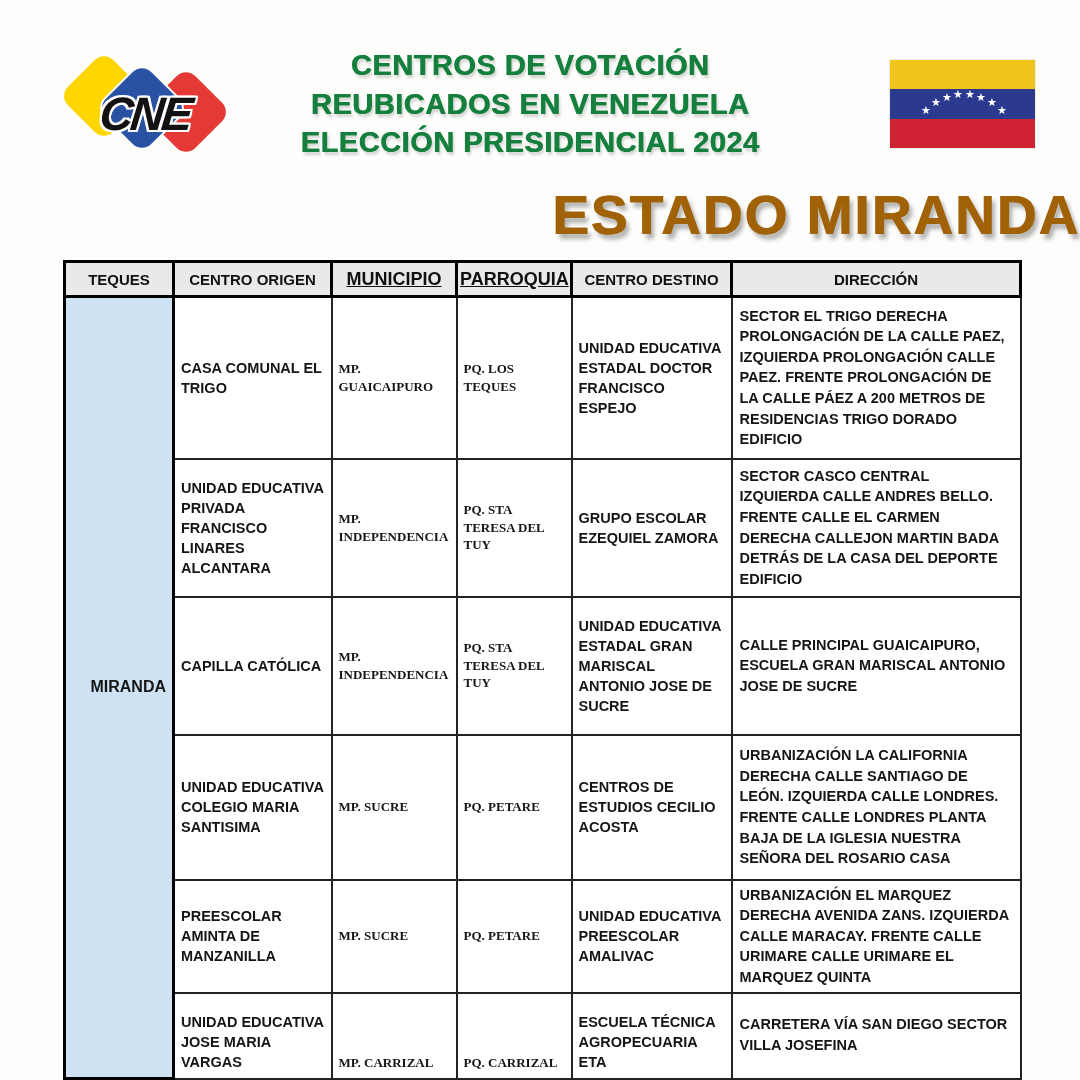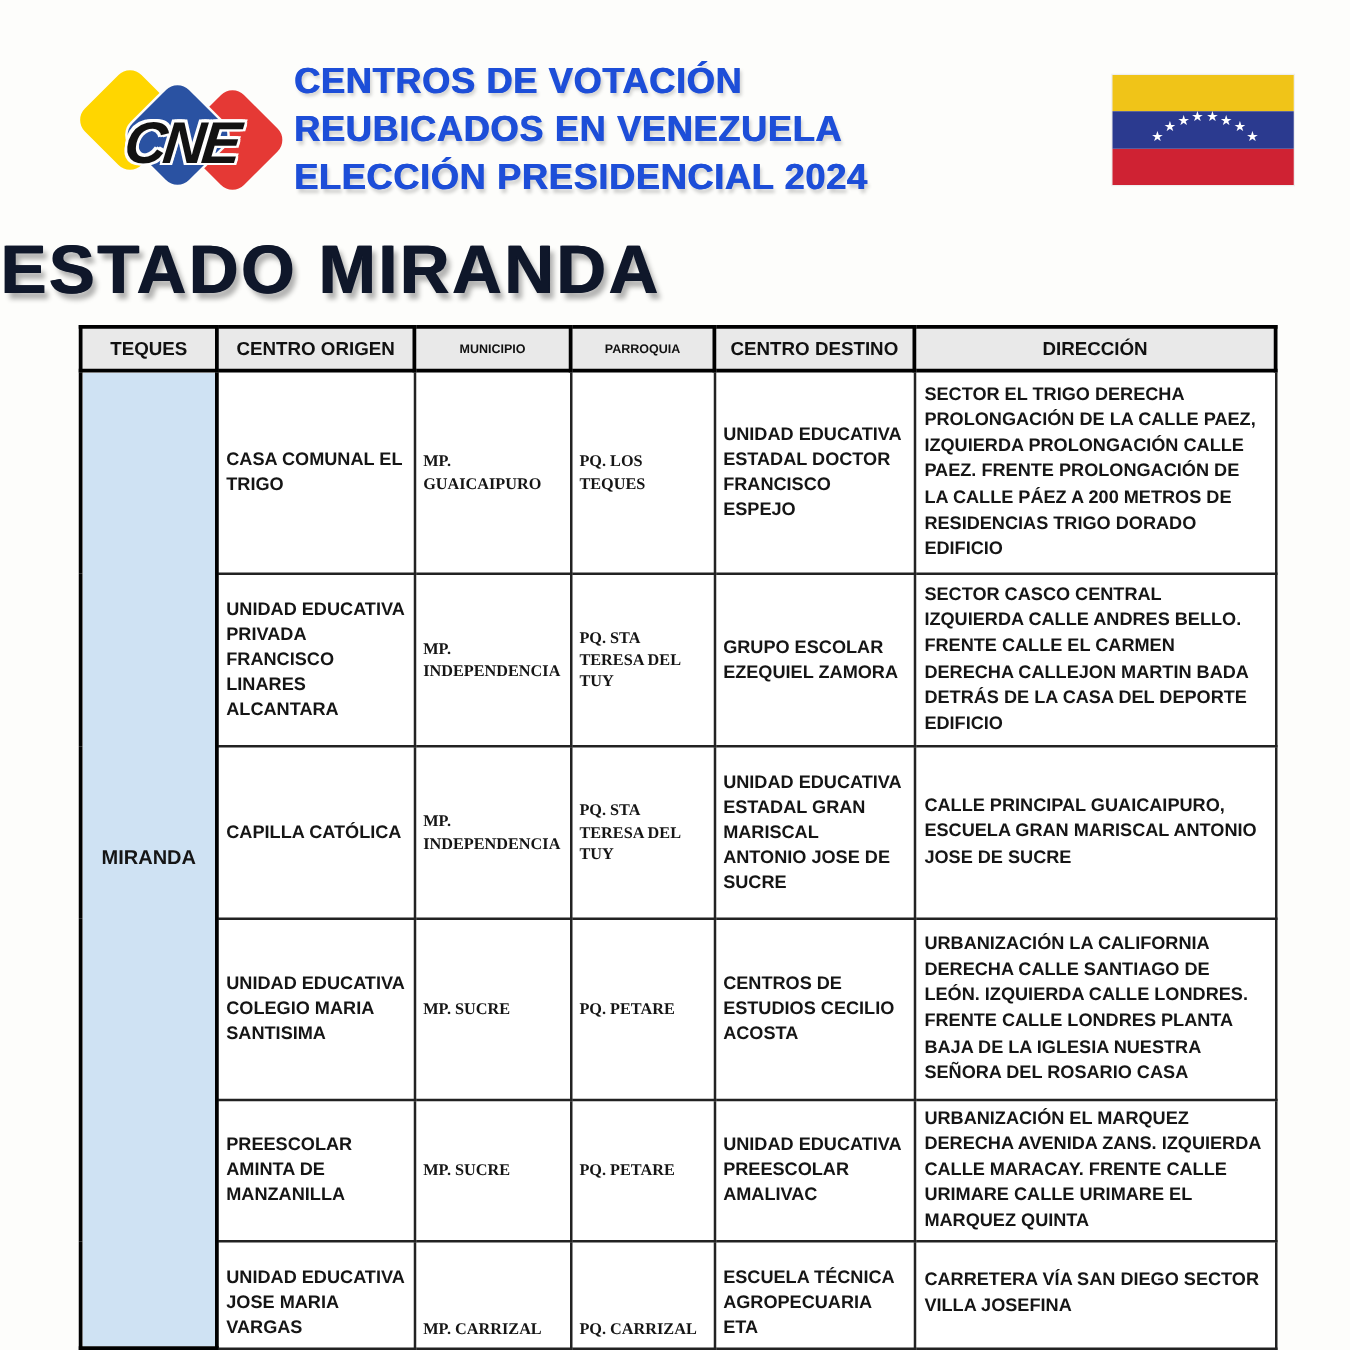--- a/index.html
+++ b/index.html
@@ -17,27 +17,27 @@
   .d-red{left:106px;top:34px;background:var(--logo-red);z-index:1;}
   .logo-text{
     position:absolute;left:22px;top:40px;width:150px;z-index:4;
     text-align:center;font-size:47px;font-weight:bold;font-style:italic;
     letter-spacing:-3px;color:#121212;transform:skewX(-6deg);
     text-shadow:-2px -2px 0 #fff,2px -2px 0 #fff,-2px 2px 0 #fff,2px 2px 0 #fff,0 -2px 0 #fff,0 2px 0 #fff,-2px 0 0 #fff,2px 0 0 #fff;
   }
 
   
   .title-block{
-    position:absolute;left:235px;top:46px;width:590px;text-align:left;
-    color:#1d4ed8;font-weight:bold;font-size:29px;line-height:1.33;
+    position:absolute;left:235px;top:46px;width:590px;text-align:center;
+    color:#15803d;font-weight:bold;font-size:29px;line-height:1.33;
     letter-spacing:0.5px;text-shadow:0.7px 0 0 currentColor,2px 3px 3px rgba(0,0,0,0.18);
   }
   .subtitle{
-    position:absolute;left:0;top:183px;width:1080px;text-align:left;
-    color:#0f172a;font-weight:bold;font-size:55px;letter-spacing:2px;
+    position:absolute;left:0;top:183px;width:1080px;text-align:right;
+    color:#a16207;font-weight:bold;font-size:55px;letter-spacing:2px;
     text-shadow:1px 0 0 currentColor,4px 5px 4px rgba(0,0,0,0.3);
   }
 
   
   .flag{position:absolute;left:890px;top:60px;width:145px;height:88px;box-shadow:0 0 0 1px #eee;}
   .stripe{width:100%;}
   .stripe.yellow{height:29px;background:var(--flag-yellow);}
   .stripe.blue{height:30px;background:var(--flag-blue);position:relative;}
   .stripe.red{height:29px;background:var(--flag-red);}
   .stars{position:absolute;left:0;top:29px;width:145px;height:30px;}
@@ -58,29 +58,29 @@
   col.c-origen{width:158px;}
   col.c-municipio{width:125px;}
   col.c-parroquia{width:115px;}
   col.c-destino{width:160px;}
   col.c-direccion{width:289px;}
   th{
     background:var(--header-bg);border:3px solid #000;
     font-size:15px;font-weight:bold;color:#111;
     padding:4px 2px;text-align:center;height:24px;
   }
-  th.small{font-size:10px;}
+  th.small{font-size:18px;text-decoration:underline;}
   td{
     border:2px solid #222;vertical-align:middle;
     font-weight:bold;color:#151515;font-size:14.5px;line-height:1.38;
     padding:18px 6px;text-align:left;overflow:hidden;
   }
   td.estado-cell{
     background:var(--estado-bg);border:3px solid #000;
-    text-align:center;font-size:16px;
+    text-align:right;font-size:16px;
   }
   td.cell-municipio,td.cell-parroquia{font-size:13px;font-family:Liberation Serif, serif;}
   td.cell-direccion{font-size:14.5px;line-height:1.42;padding:4px 7px;margin-top:44px;}
   tbody tr:nth-child(1){height:162px;}
   tbody tr:nth-child(2){height:120px;}
   tbody tr:nth-child(3){height:138px;}
   tbody tr:nth-child(4){height:145px;}
   tbody tr:nth-child(5){height:113px;}
   tbody tr:nth-child(6){height:75px;}
   tbody tr:last-child td{vertical-align:bottom;padding-bottom:6px;}

